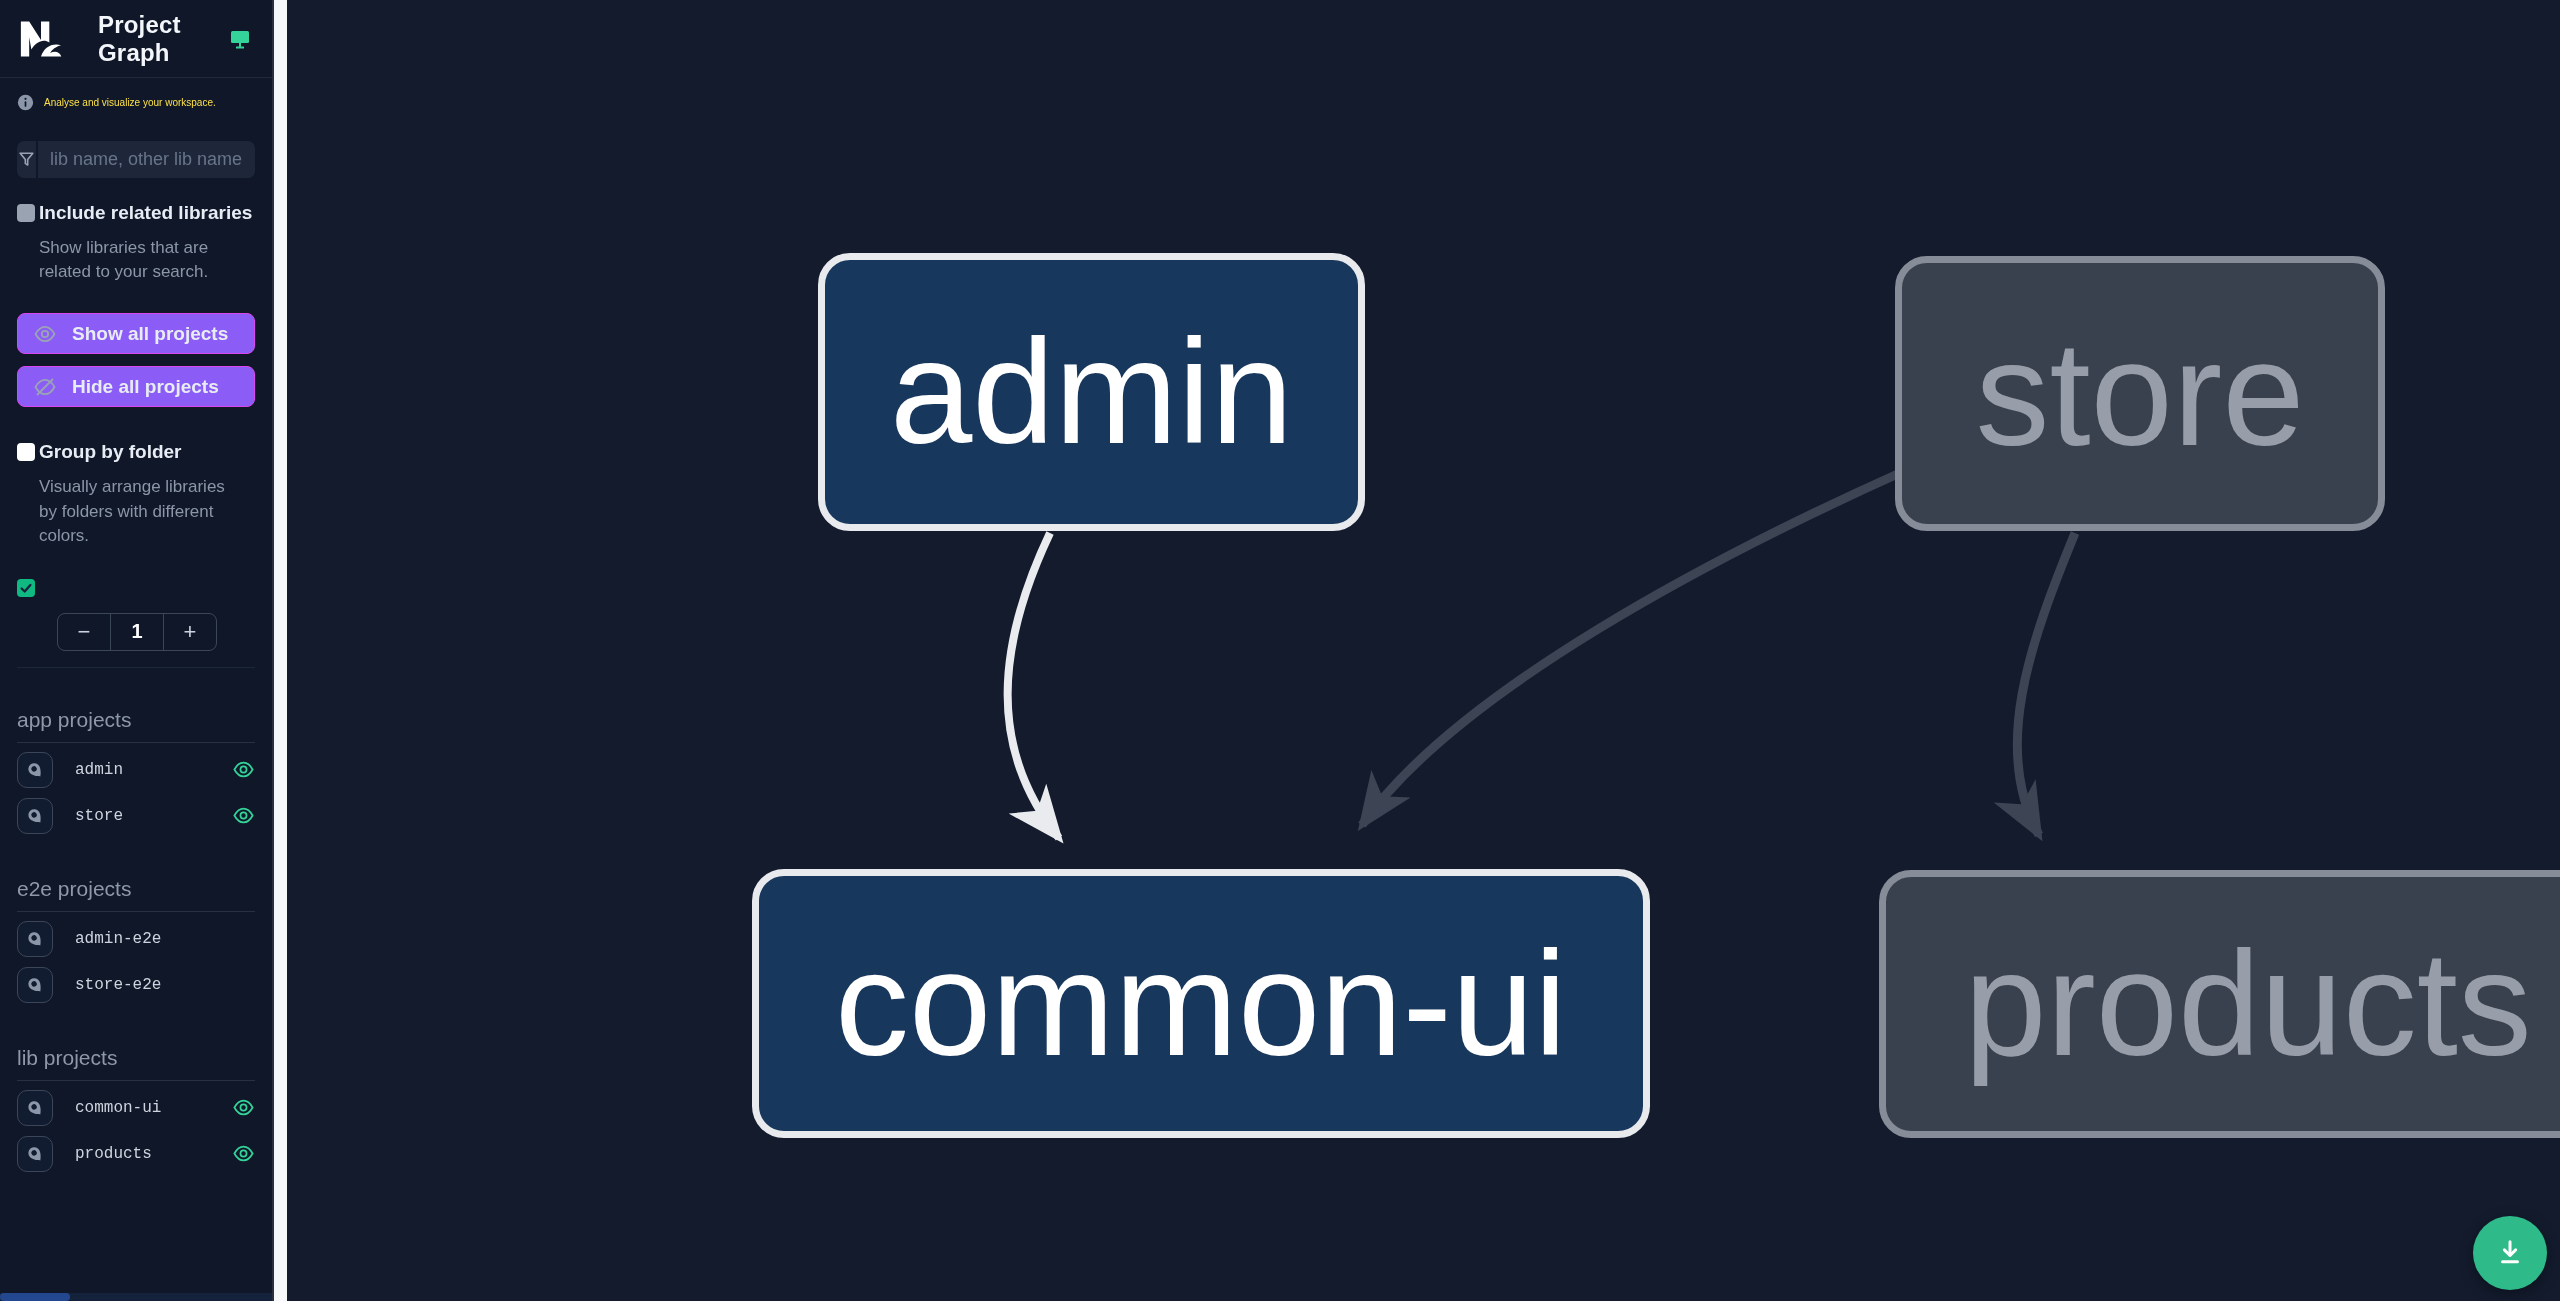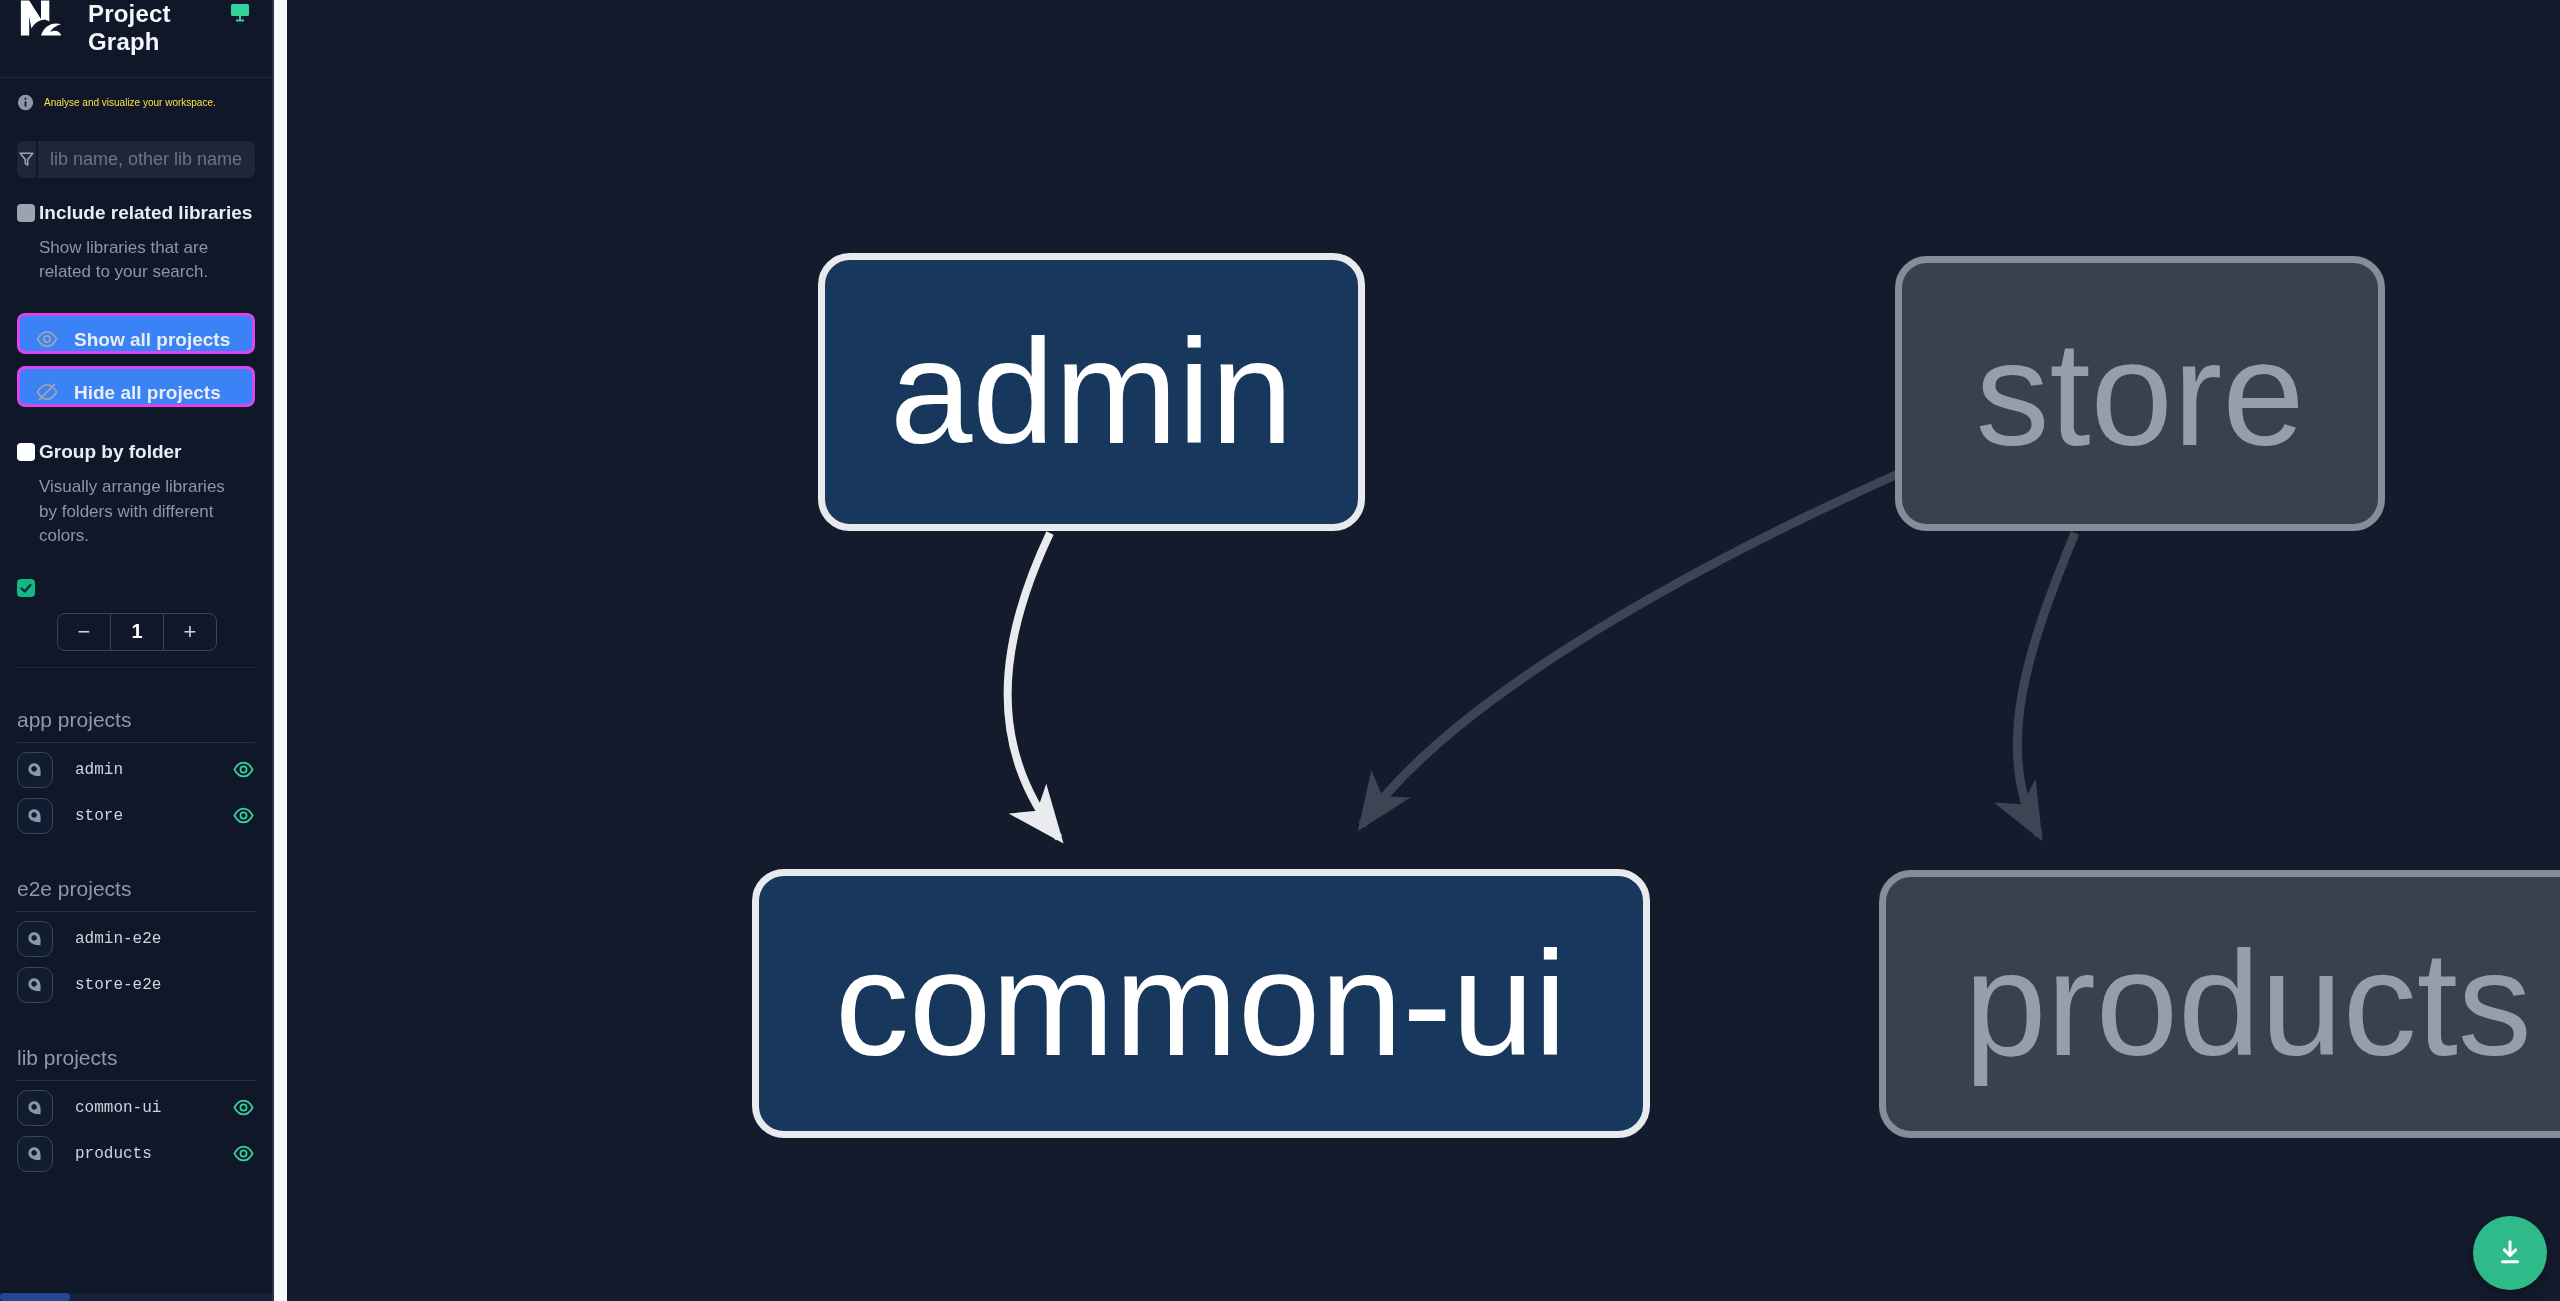--- a/index.html
+++ b/index.html
@@ -13,21 +13,21 @@
 
   
   .sidebar {
     position: absolute; left: 0; top: 0; width: 272px; height: 1301px;
     background: #0f1728;
     display: flex; flex-direction: column;
     z-index: 5;
   }
   .side-header {
     height: 78px; flex: 0 0 78px;
-    display: flex; align-items: flex-start; gap: 26px;
+    display: flex; align-items: center; gap: 36px;
     padding: 0 20px;
     border-bottom: 1px solid #1f2a3d;
   }
   .side-header .title { font-size: 24px; font-weight: 700; color: #f3f6fb; letter-spacing: .2px; flex: 1; }
   .scroll-area { flex: 1; padding: 0 17px 20px 17px; overflow: hidden; }
 
   .tagline { margin-top: 16px; display: flex; align-items: center; gap: 10px; }
   .tagline .txt { font-size: 10px; color: #fde047; }
 
   .filter-box {
@@ -53,22 +53,22 @@
   .chk.off-white { background: #ffffff; }
   .chk.off-gray  { background: #9aa3b1; }
   .chk.on        { background: #10b981; }
   .chk svg { width: 14px; height: 14px; }
   .chk-label { font-size: 19px; font-weight: 700; color: #e8edf5; line-height: 1.15; }
   .chk-desc  { font-size: 17px; color: #8removed591; color: #8염; }
   .chk-desc  { font-size: 17px; color: #8b96a8; line-height: 1.45; margin-top: 12px; max-width: 208px; }
 
   .side-btn {
     margin-top: 12px; height: 41px; width: 100%;
-    display: flex; align-items: flex-end; gap: 15px; padding: 0 15px;
-    background: #3b82f6; border: 3px solid #d946ef; border-radius: 8px;
+    display: flex; align-items: center; gap: 15px; padding: 0 15px;
+    background: #8b5cf6; border: 1px solid #d946ef; border-radius: 8px;
     color: #e8edf5; font-size: 19px; font-weight: 700; cursor: pointer;
     font-family: "Liberation Sans", sans-serif;
   }
   .side-btn:first-of-type { margin-top: 28px; }
   .side-btn svg { flex: 0 0 auto; }
 
   .stepper {
     margin: 16px 0 0 40px; width: 160px; height: 38px;
     border: 1px solid #3b4759; border-radius: 8px;
     display: flex; align-items: stretch; overflow: hidden;

